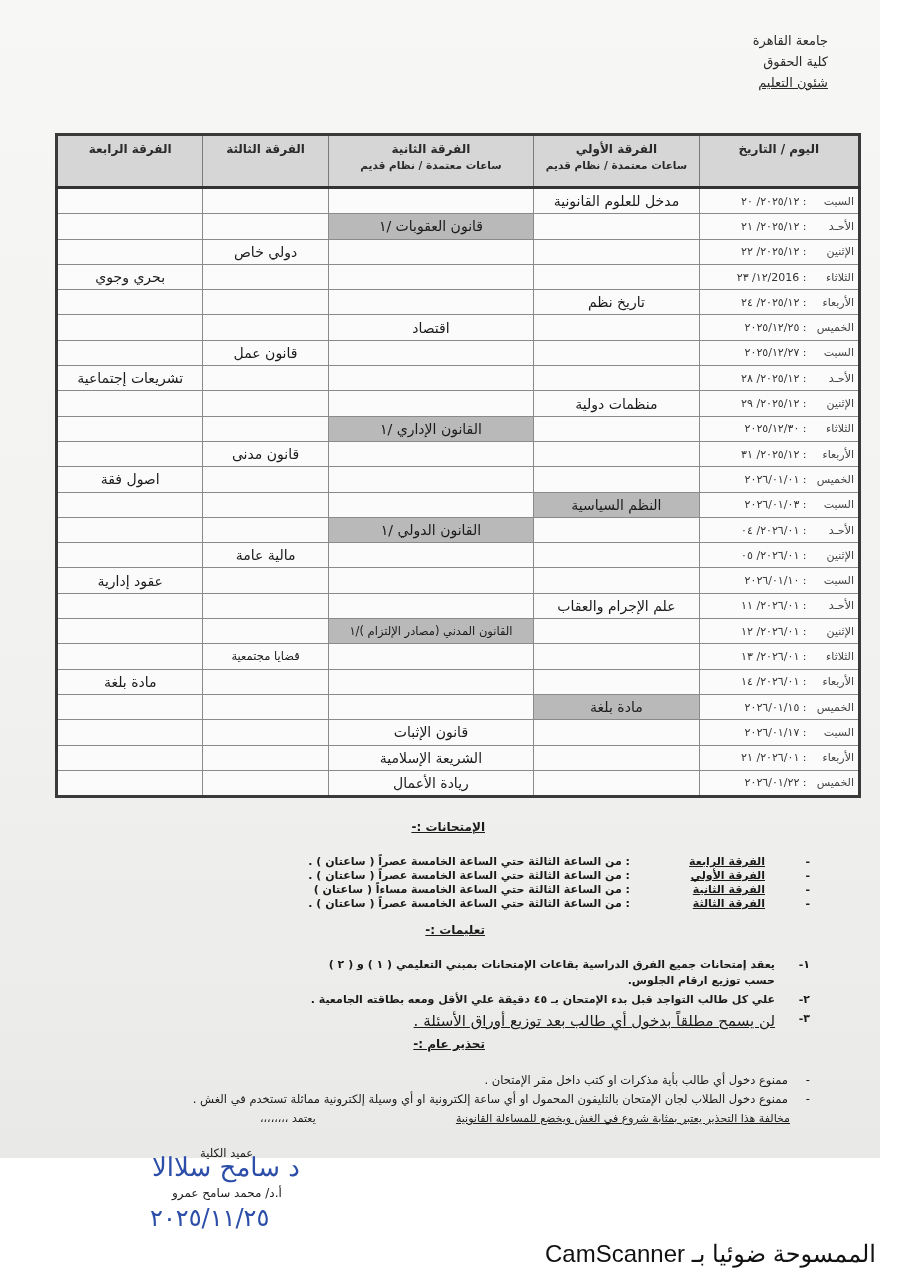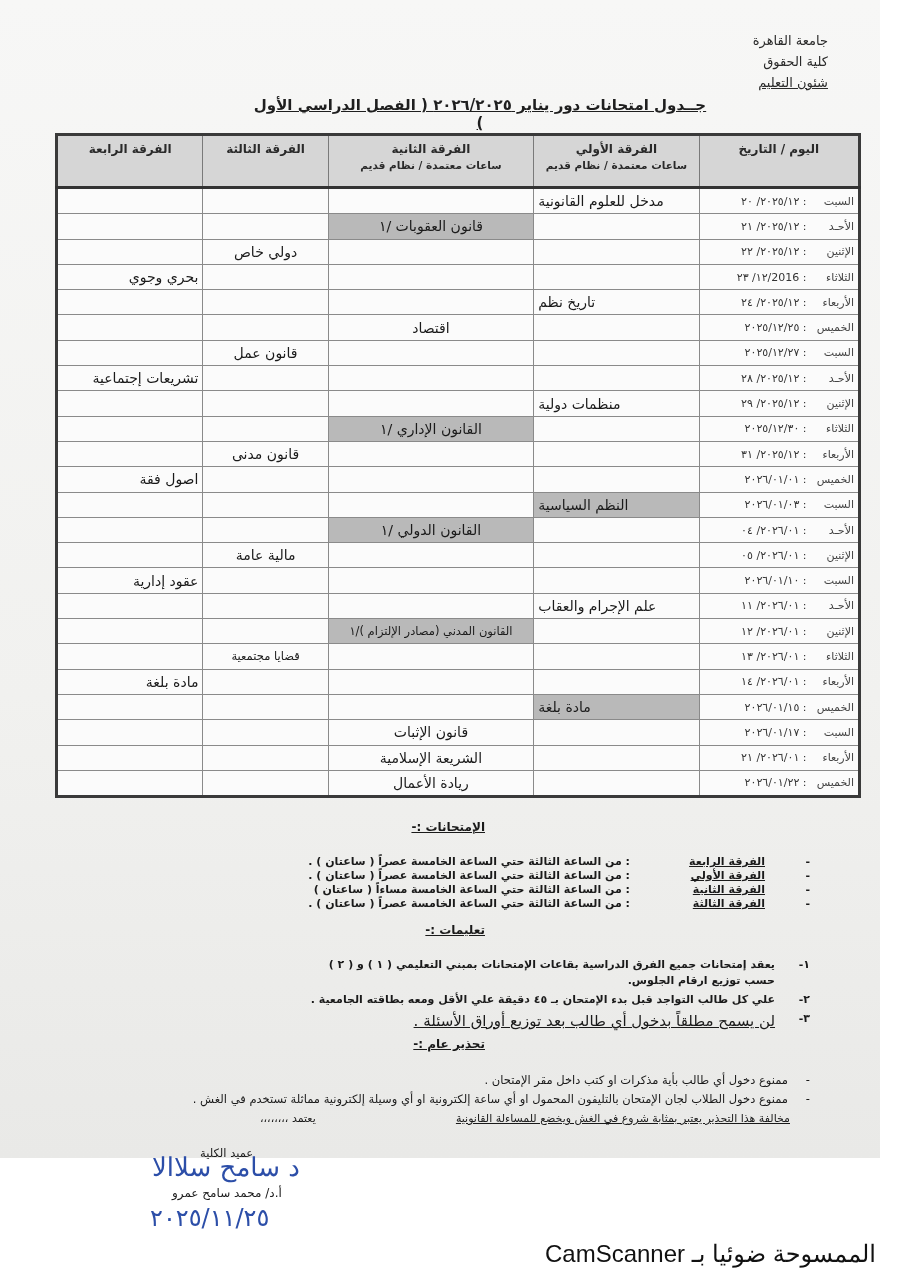--- a/index.html
+++ b/index.html
@@ -30,23 +30,23 @@
       height: 44px; font-size: 12px; font-weight: bold; color: #2a2a2a; padding: 0;
       vertical-align: top; padding-top: 6px;
     }
     table.sched th .sub { display: block; font-size: 10.5px; font-weight: bold; margin-top: 3px; }
     table.sched td {
       border: 1px solid #8a8a8a; height: 24.3px; padding: 0 4px; font-size: 14px;
       background: #fbfbfb; white-space: nowrap; overflow: hidden;
     }
     table.sched td.date { border-right: 3px solid #3a3a3a; font-size: 11px; color: #333; text-align: right; }
     table.sched td.date .day { display: inline-block; width: 44px; color: #444; }
-    td.c-right { text-align: left; }
+    td.c-right { text-align: center; }
     td.c-center { text-align: center; }
-    td.c-left { text-align: right; }
+    td.c-left { text-align: center; }
     td.shade { background: #b9b9b9 !important; }
     td.small { font-size: 11.5px !important; }
     .col-date { width: 160px; }
     .col-first { width: 165px; }
     .col-second { width: 205px; }
     .col-third { width: 125px; }
     .col-fourth { width: 146px; }
     .h-under { text-decoration: underline; font-size: 12px; font-weight: bold; }
     .exam-h { position: absolute; right: 395px; top: 820px; }
     .exam-row { position: absolute; right: 70px; height: 14px; width: 700px; font-size: 11px; font-weight: bold; }
@@ -74,21 +74,20 @@
 </head>
 <body>
 
 <div class="paper">
   <div class="org">
     <div>جامعة القاهرة</div>
     <div>كلية الحقوق</div>
     <div>شئون التعليم</div>
   </div>
 
-  <div class="title">جــدول امتحانات دور يناير ٢٠٢٦/٢٠٢٥   ( الفصل الدراسي الأول )</div>
 
   <table class="sched">
     <colgroup>
       <col class="col-date">
         <col class="col-first">
         <col class="col-second">
         <col class="col-third">
         <col class="col-fourth">
     </colgroup>
     <thead>

